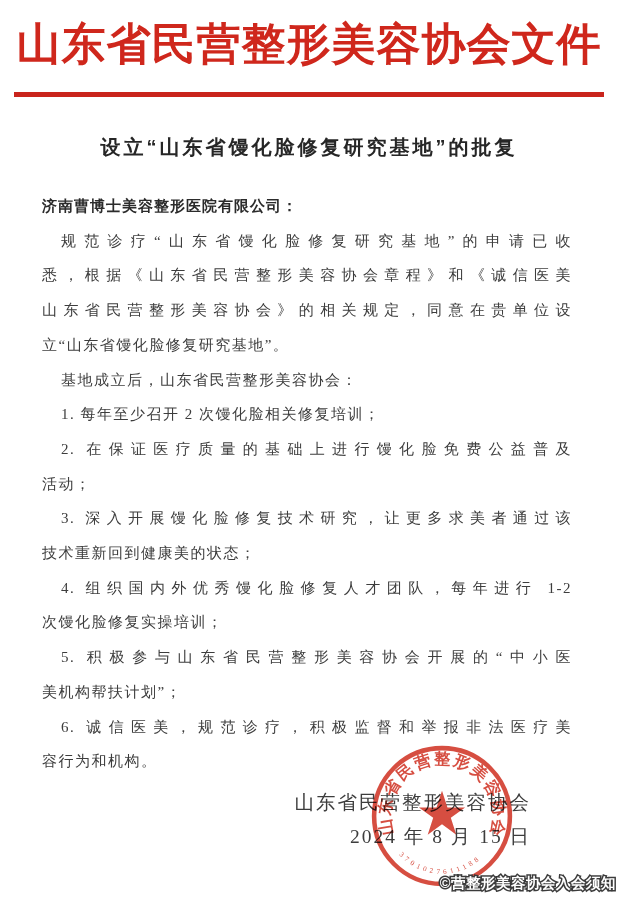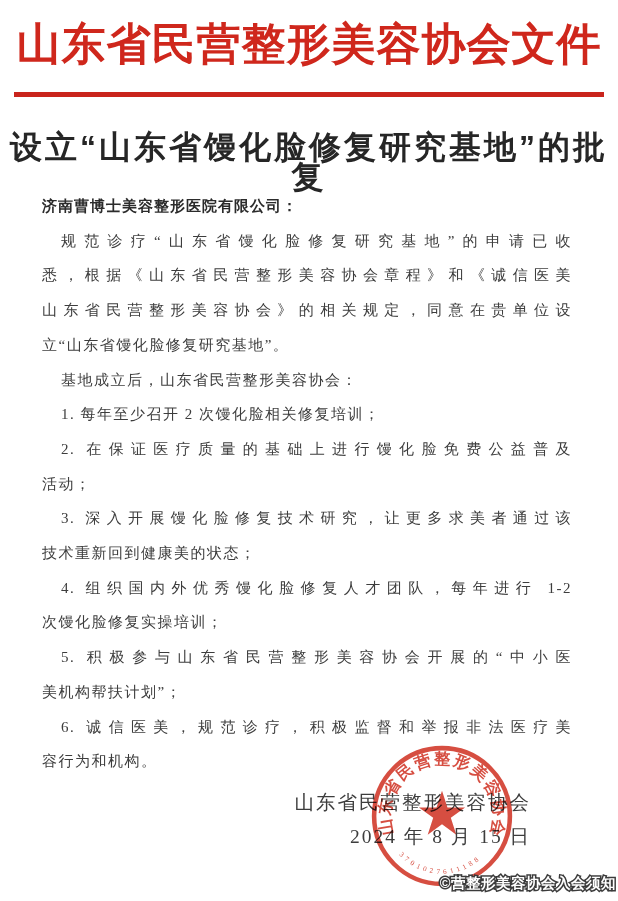--- a/index.html
+++ b/index.html
@@ -30,21 +30,21 @@
     height: 5px;
     background: #c9241c;
   }
   
   .doc-title {
     position: absolute;
     top: 132px; left: 0; right: 0;
     text-align: center;
     font-family: "Liberation Sans", sans-serif;
     font-weight: 700;
-    font-size: 32px;
+    font-size: 20px;
     line-height: 30px;
     letter-spacing: 3px;
     color: #262626;
   }
   
   .body-text {
     position: absolute;
     top: 189px; left: 42px; right: 46px;
   }
   .line {

